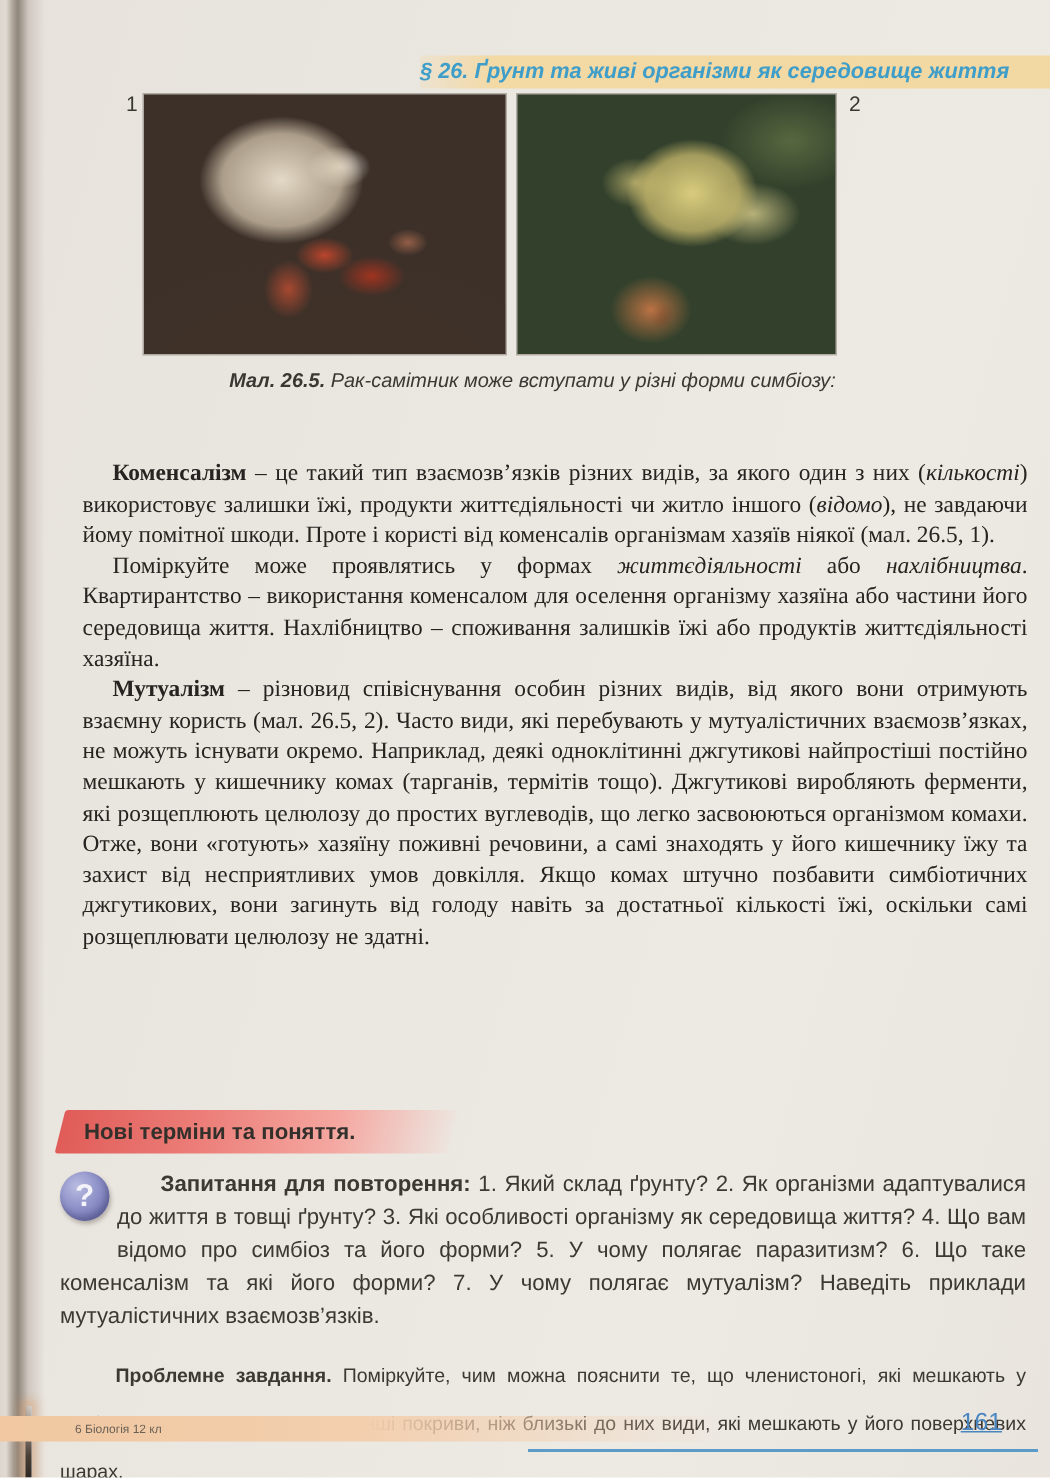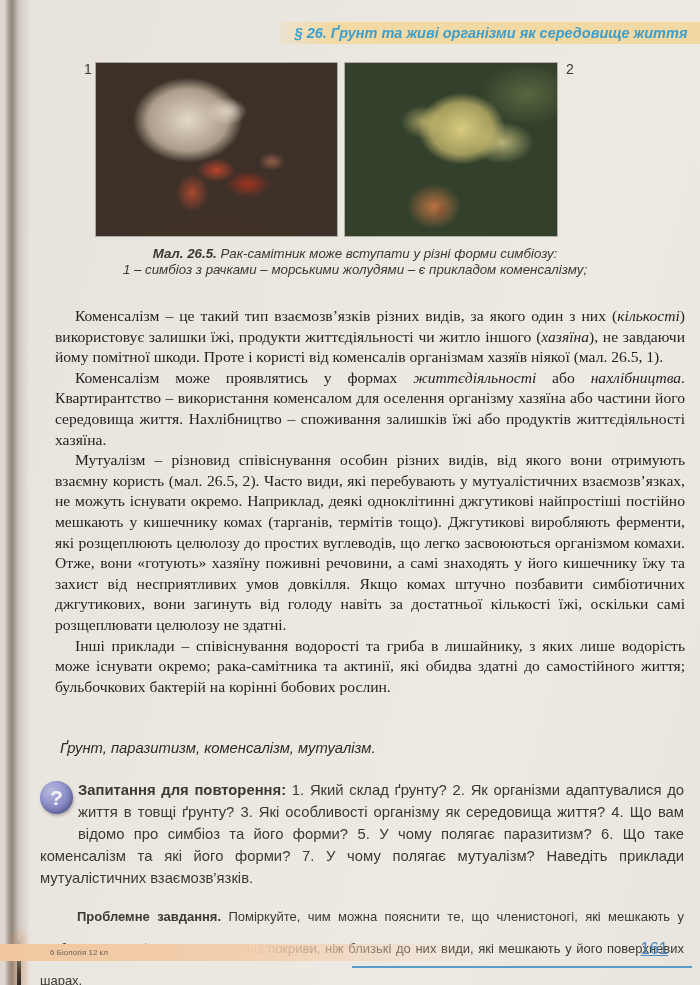--- a/index.html
+++ b/index.html
@@ -17,23 +17,23 @@
     background:linear-gradient(90deg,#ddd6ce 0px,#e0dad2 4px,#a89e94 9px,#90867c 12px,#cfc8c0 19px,rgba(234,230,225,0) 30px);
   }
   #binding-streak {
     position:absolute; left:17px; bottom:0; width:4px; height:48px;
     background:linear-gradient(180deg, rgba(90,70,55,0) 0%, #4a3f36 70%, #2e2824 100%);
     box-shadow:0 0 6px 4px rgba(226,150,90,0.35);
   }
 
   
   #header-bar {
-    position:absolute; left:280px; right:0; top:22px; height:22px;
+    position:absolute; left:280px; right:0; top:37px; height:22px;
     background:linear-gradient(90deg, rgba(243,217,164,0.25) 0%, #f3d9a4 12%, #f2d8a2 100%);
-    display:flex; align-items:center; justify-content:center;padding-left:36px;
+    display:flex; align-items:center; 
   }
   #header-bar .htext {
     font-family:"Liberation Sans", sans-serif; font-style:italic; font-weight:bold;
     font-size:14.5px; color:#3f9ec9; white-space:nowrap; padding-right:34px;
   }
 
   
   #figure-row { position:absolute; left:96px; top:63px; display:flex; gap:8px; }
   .photo { height:173px; position:relative; box-shadow:0 0 0 1px rgba(70,60,50,0.35); }
   #photo1 {
@@ -74,21 +74,21 @@
   }
   #caption .cap-lead { font-weight:bold; }
 
   
   #body-text {
     position:absolute; left:55px; top:306px; width:630px;
     font-size:15.6px; line-height:20.6px; color:#262320;
     text-align:justify;
   }
   #body-text p { text-indent:20px; }
-  #body-text .b { font-weight:normal; }
+  #body-text .b { font-weight:bold; }
   #body-text .i { font-style:italic; }
 
   
   #terms-row { position:absolute; left:40px; top:740px; width:648px; display:flex; align-items:center; }
   #terms-banner { position:relative; height:29px; width:262px; flex:0 0 auto; display:flex; align-items:center; }
   #terms-banner::before {
     content:""; position:absolute; inset:0;
     background:linear-gradient(90deg,#e05c58 0%,#ec7d78 35%,#f4a7a0 70%,rgba(248,214,209,0.15) 100%);
     transform:skewX(-14deg); border-radius:2px;
   }
@@ -108,21 +108,21 @@
     color:#3c3832; text-align:justify;
   }
   #q-icon-float { float:left; width:38px; height:58px; }
   #q-icon {
     width:33px; height:33px; border-radius:50%; margin-top:2px;
     background:radial-gradient(circle at 35% 30%, #b9bce0 0%, #9396cb 40%, #7a7db8 75%, #6d70aa 100%);
     box-shadow:inset -2px -3px 4px rgba(60,60,110,0.45), 1px 2px 3px rgba(80,70,60,0.35);
     display:flex; align-items:center; justify-content:center;
     color:#f4f3fa; font-weight:bold; font-size:21px; font-family:"Liberation Sans", sans-serif;
   }
-  #questions .qb { font-weight:bold; }
+  #questions .qb { font-weight:bold;margin-left:29px; }
 
   
   #problem {
     position:absolute; left:40px; top:901px; width:644px;
     font-family:"Liberation Sans", sans-serif; font-size:13px; line-height:32px;
     color:#3c3832; text-align:justify; text-indent:37px;
   }
   #problem .pb { font-weight:bold; }
 
   
@@ -157,32 +157,33 @@
   <span class="fig-num" id="fig-num-1">1</span>
   <span class="fig-num" id="fig-num-2">2</span>
 
   <div id="figure-row">
     <div class="photo" id="photo1"></div>
     <div class="photo" id="photo2"></div>
   </div>
 
   <div id="caption">
     <span class="cap-lead">Мал. 26.5.</span><span> Рак-самітник може вступати у різні форми симбіозу:</span><br>
-    <span>1 – симбіоз з рачками – морськими жолудями – є прикладом коменсалізму;</span><br>
+    <br>
   </div>
 
   <div id="body-text">
-    <p><span class="b">Коменсалізм</span><span> – це такий тип взаємозв’язків різних видів, за якого один з них (</span><span class="i">кількості</span><span>) використовує залишки їжі, продукти життєдіяльності чи житло іншого (</span><span class="i">хазяїна</span><span>), не завдаючи йому помітної шкоди. Проте і користі від коменсалів організмам хазяїв ніякої (мал. 26.5, 1).</span></p>
-    <p><span>Коменсалізм може проявлятись у формах </span><span class="i">життєдіяльності</span><span> або </span><span class="i">нахлібництва</span><span>. Квартирантство – використання коменсалом для оселення організму хазяїна або частини його середовища життя. Нахлібництво – споживання залишків їжі або продуктів життєдіяльності хазяїна.</span></p>
+    <p><span class="b">Коменсалізм</span><span> – це такий тип взаємозв’язків різних видів, за якого один з них (</span><span class="i">кількості</span><span>) використовує залишки їжі, продукти життєдіяльності чи житло іншого (</span><span class="i">відомо</span><span>), не завдаючи йому помітної шкоди. Проте і користі від коменсалів організмам хазяїв ніякої (мал. 26.5, 1).</span></p>
+    <p><span>Поміркуйте може проявлятись у формах </span><span class="i">життєдіяльності</span><span> або </span><span class="i">нахлібництва</span><span>. Квартирантство – використання коменсалом для оселення організму хазяїна або частини його середовища життя. Нахлібництво – споживання залишків їжі або продуктів життєдіяльності хазяїна.</span></p>
     <p><span class="b">Мутуалізм</span><span> – різновид співіснування особин різних видів, від якого вони отримують взаємну користь (мал. 26.5, 2). Часто види, які перебувають у мутуалістичних взаємозв’язках, не можуть існувати окремо. Наприклад, деякі одноклітинні джгутикові найпростіші постійно мешкають у кишечнику комах (тарганів, термітів тощо). Джгутикові виробляють ферменти, які розщеплюють целюлозу до простих вуглеводів, що легко засвоюються організмом комахи. Отже, вони «готують» хазяїну поживні речовини, а самі знаходять у його кишечнику їжу та захист від несприятливих умов довкілля. Якщо комах штучно позбавити симбіотичних джгутикових, вони загинуть від голоду навіть за достатньої кількості їжі, оскільки самі розщеплювати целюлозу не здатні.</span></p>
-    <p><span>Інші приклади – співіснування водорості та гриба в лишайнику, з яких лише водорість може існувати окремо; рака-самітника та актинії, які обидва здатні до самостійного життя; бульбочкових бактерій на корінні бобових рослин.</span></p>
   </div>
 
   <div id="terms-row">
-    <span id="terms-list">Ґрунт, паразитизм, коменсалізм, мутуалізм.</span>
+    <div id="terms-banner">
+      <span id="terms-heading">Нові терміни та поняття.</span>
+    </div>
   </div>
 
   <div id="questions">
     <div id="q-icon-float">
       <div id="q-icon">?</div>
     </div>
     <span class="qb">Запитання для повторення:</span><span> 1. Який склад ґрунту? 2. Як організми адаптувалися до життя в товщі ґрунту? 3. Які особливості організму як середовища життя? 4. Що вам відомо про симбіоз та його форми? 5. У чому полягає паразитизм? 6. Що таке коменсалізм та які його форми? 7. У чому полягає мутуалізм? Наведіть приклади мутуалістичних взаємозв’язків.</span>
   </div>
 
   <div id="problem">

